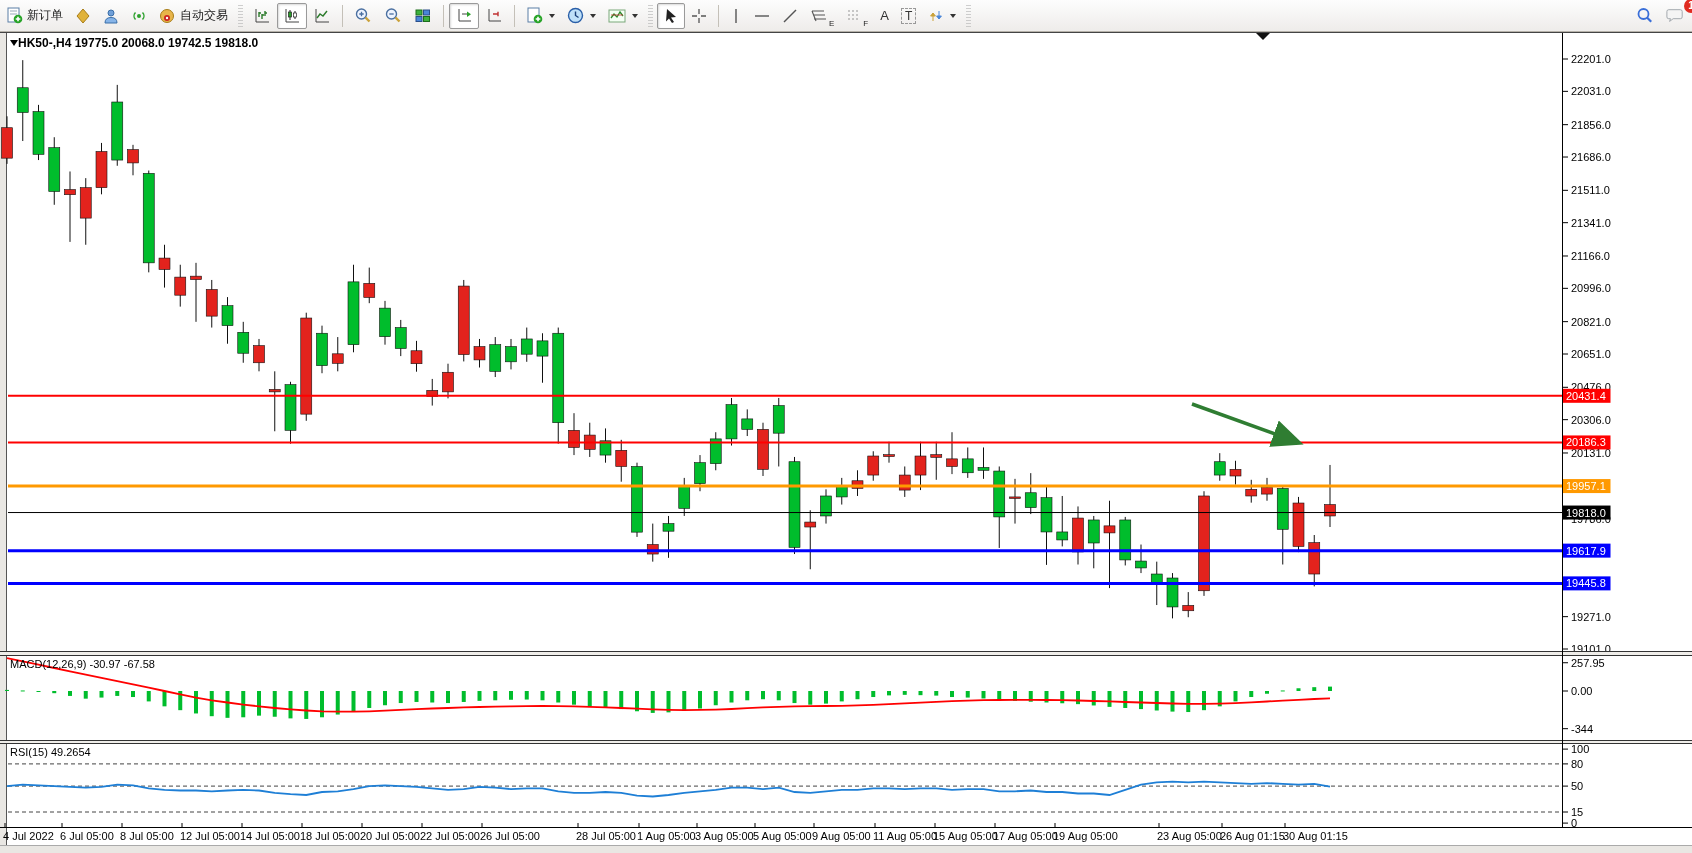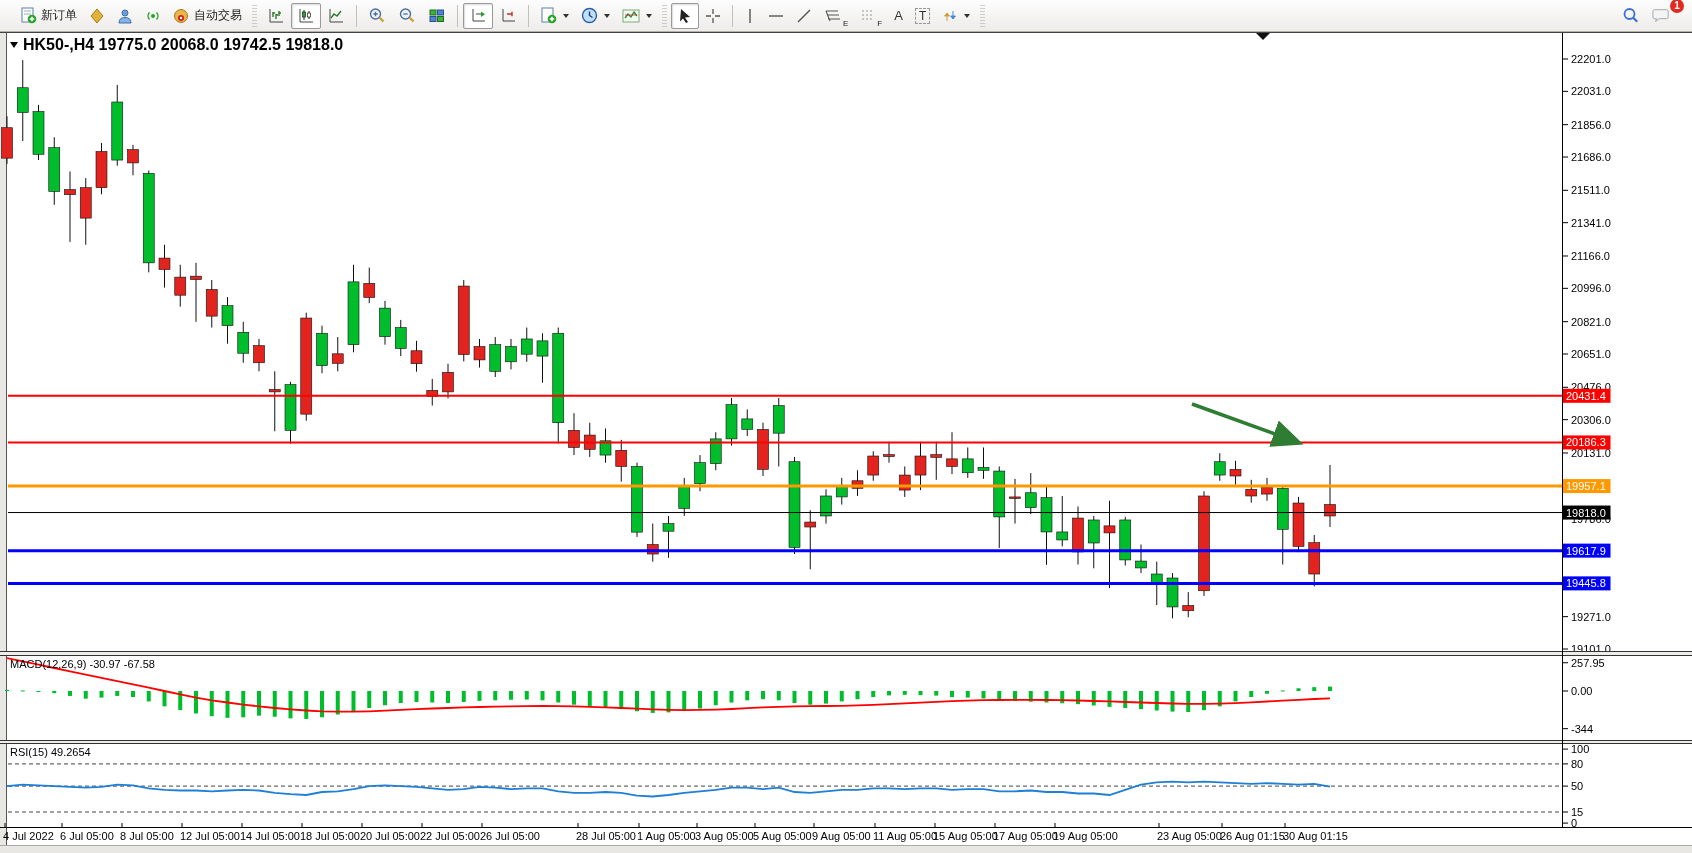--- a/index.html
+++ b/index.html
@@ -1,41 +1,41 @@
 <!DOCTYPE html>
 <html><head>
 <meta charset="utf-8">
 <style>
   * { margin:0; padding:0; box-sizing:border-box; }
   html,body { width:1692px; height:853px; background:#fff; overflow:hidden;
               font-family:"Liberation Sans", sans-serif; }
   
   .toolbar { position:absolute; left:0; top:0; width:1692px; height:32px;
              background:linear-gradient(#fdfdfd,#eeecea); border-bottom:1px solid #b6b2aa;
-             display:flex; align-items:center; padding:0 14px; z-index:5; }
+             display:flex; align-items:center; padding:0 0; z-index:5; }
   .tb { display:flex; align-items:center; gap:4px; height:26px; padding:0 5px;
         background:transparent; border:1px solid transparent; border-radius:2px;
         font-family:"Liberation Sans",sans-serif; font-size:12px; color:#222; cursor:default; }
   .tb.active { background:#fff; border:1px solid #9a9a9a; box-shadow:inset 1px 1px 2px rgba(0,0,0,.15); }
   .tb.tf { font-size:11px; color:#444; padding:0 6px; font-weight:400; }
   .tb.tf.active { color:#000; }
   .sep { width:1px; height:22px; background:#c4c0b8; margin:0 5px; }
   .grip { width:5px; height:22px; margin:0 4px;
           background:repeating-linear-gradient(#bbb 0 1px, transparent 1px 3px); opacity:.7; }
   .caret { width:0; height:0; border-left:3px solid transparent; border-right:3px solid transparent;
            border-top:4px solid #333; margin-left:2px; }
   .spacer { flex:1; }
   .badge { position:absolute; top:-4px; right:-6px; background:#e02b20; color:#fff;
            font-size:10px; font-weight:700; border-radius:50%; width:14px; height:14px;
            line-height:14px; text-align:center; }
   .chatwrap { position:relative; }
   
   #canvas { position:absolute; left:0; top:0; z-index:1; }
   .chart-title { position:absolute; left:10px; top:36px; z-index:3; display:flex;
-                 align-items:center; gap:5px; font-size:16px; font-weight:700; color:#000; }
+                 align-items:center; font-size:12px; font-weight:700; color:#000; }
   .tri-down { width:0; height:0; border-left:4px solid transparent; border-right:4px solid transparent;
               border-top:6px solid #000; }
 </style>
 </head>
 <body>
 
 <div class="toolbar">
   <button class="tb">
     <svg width="17" height="17">
         <rect x="2" y="1" width="11" height="14" fill="#fff" stroke="#5b7fa6"></rect>

